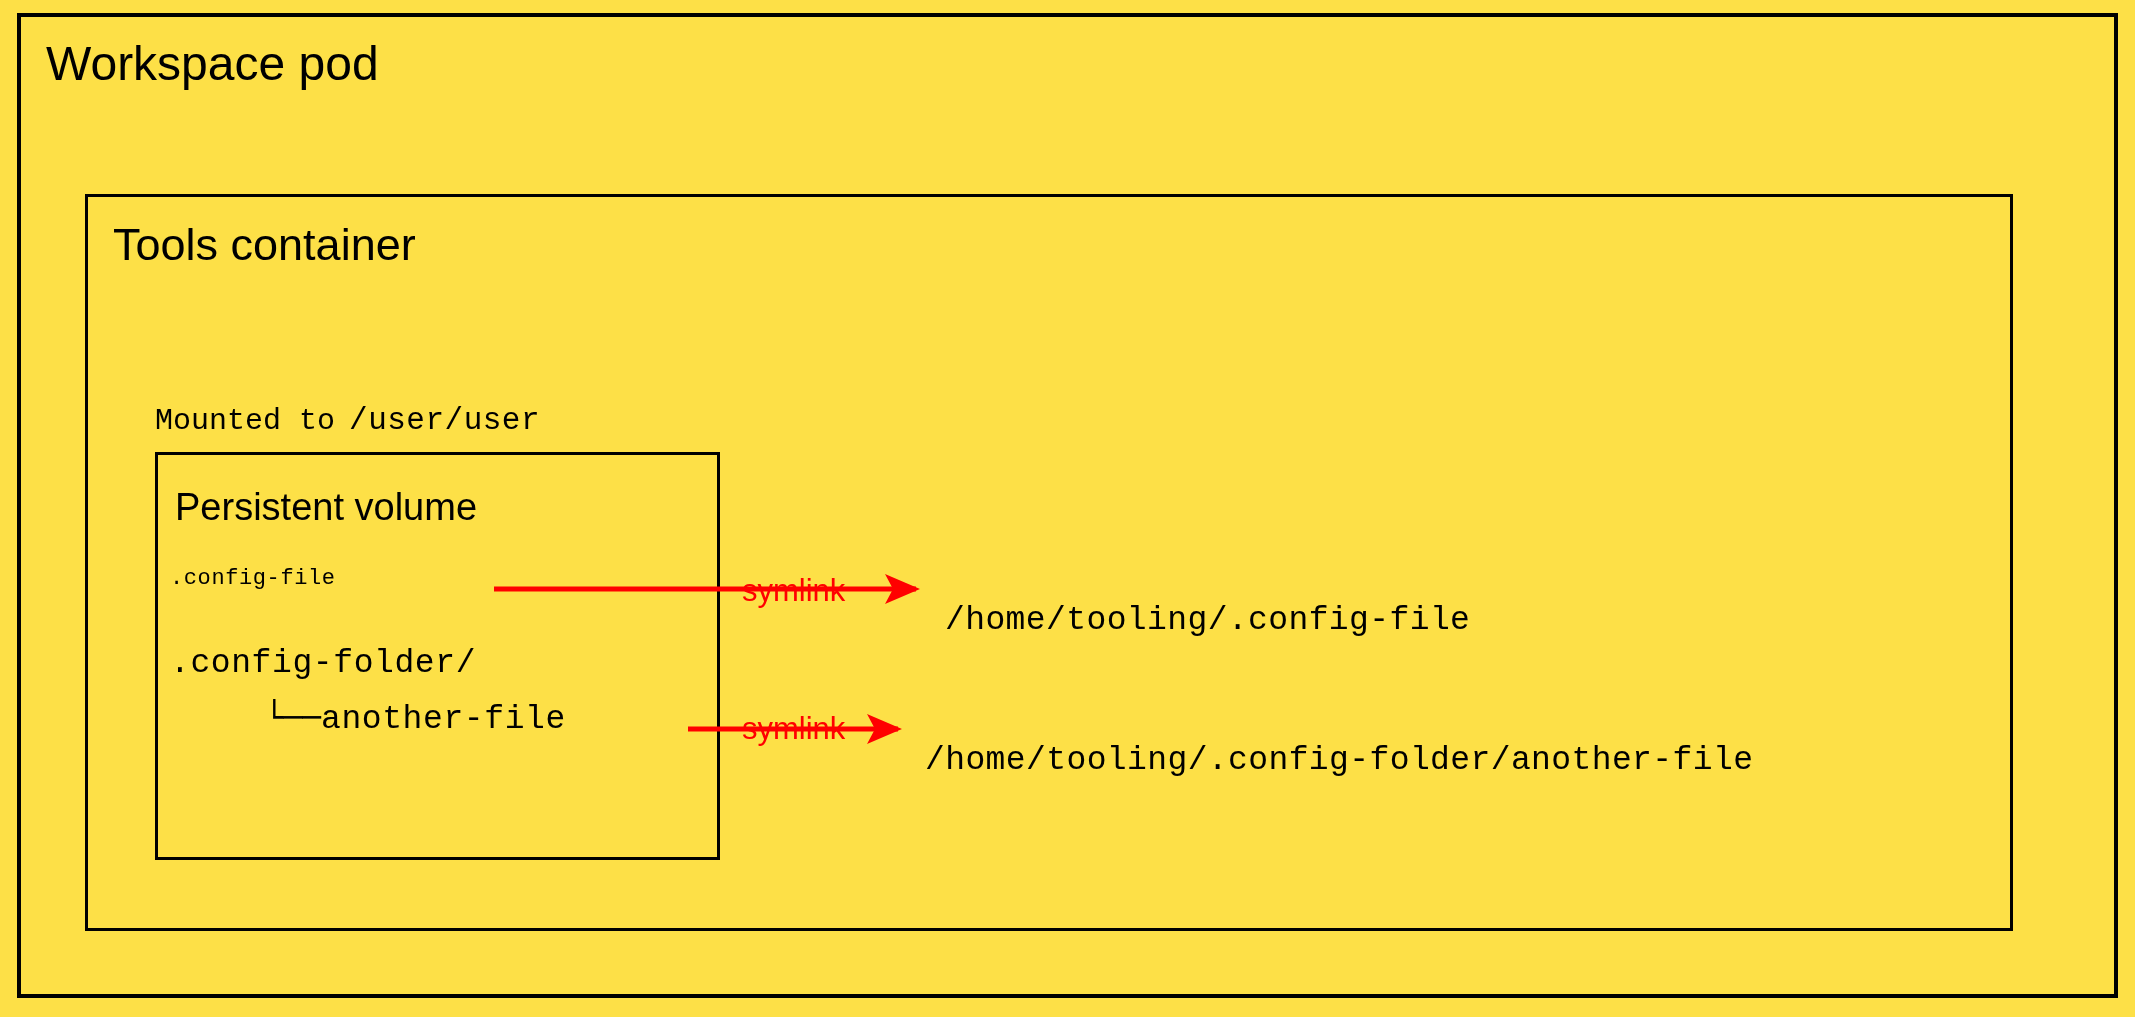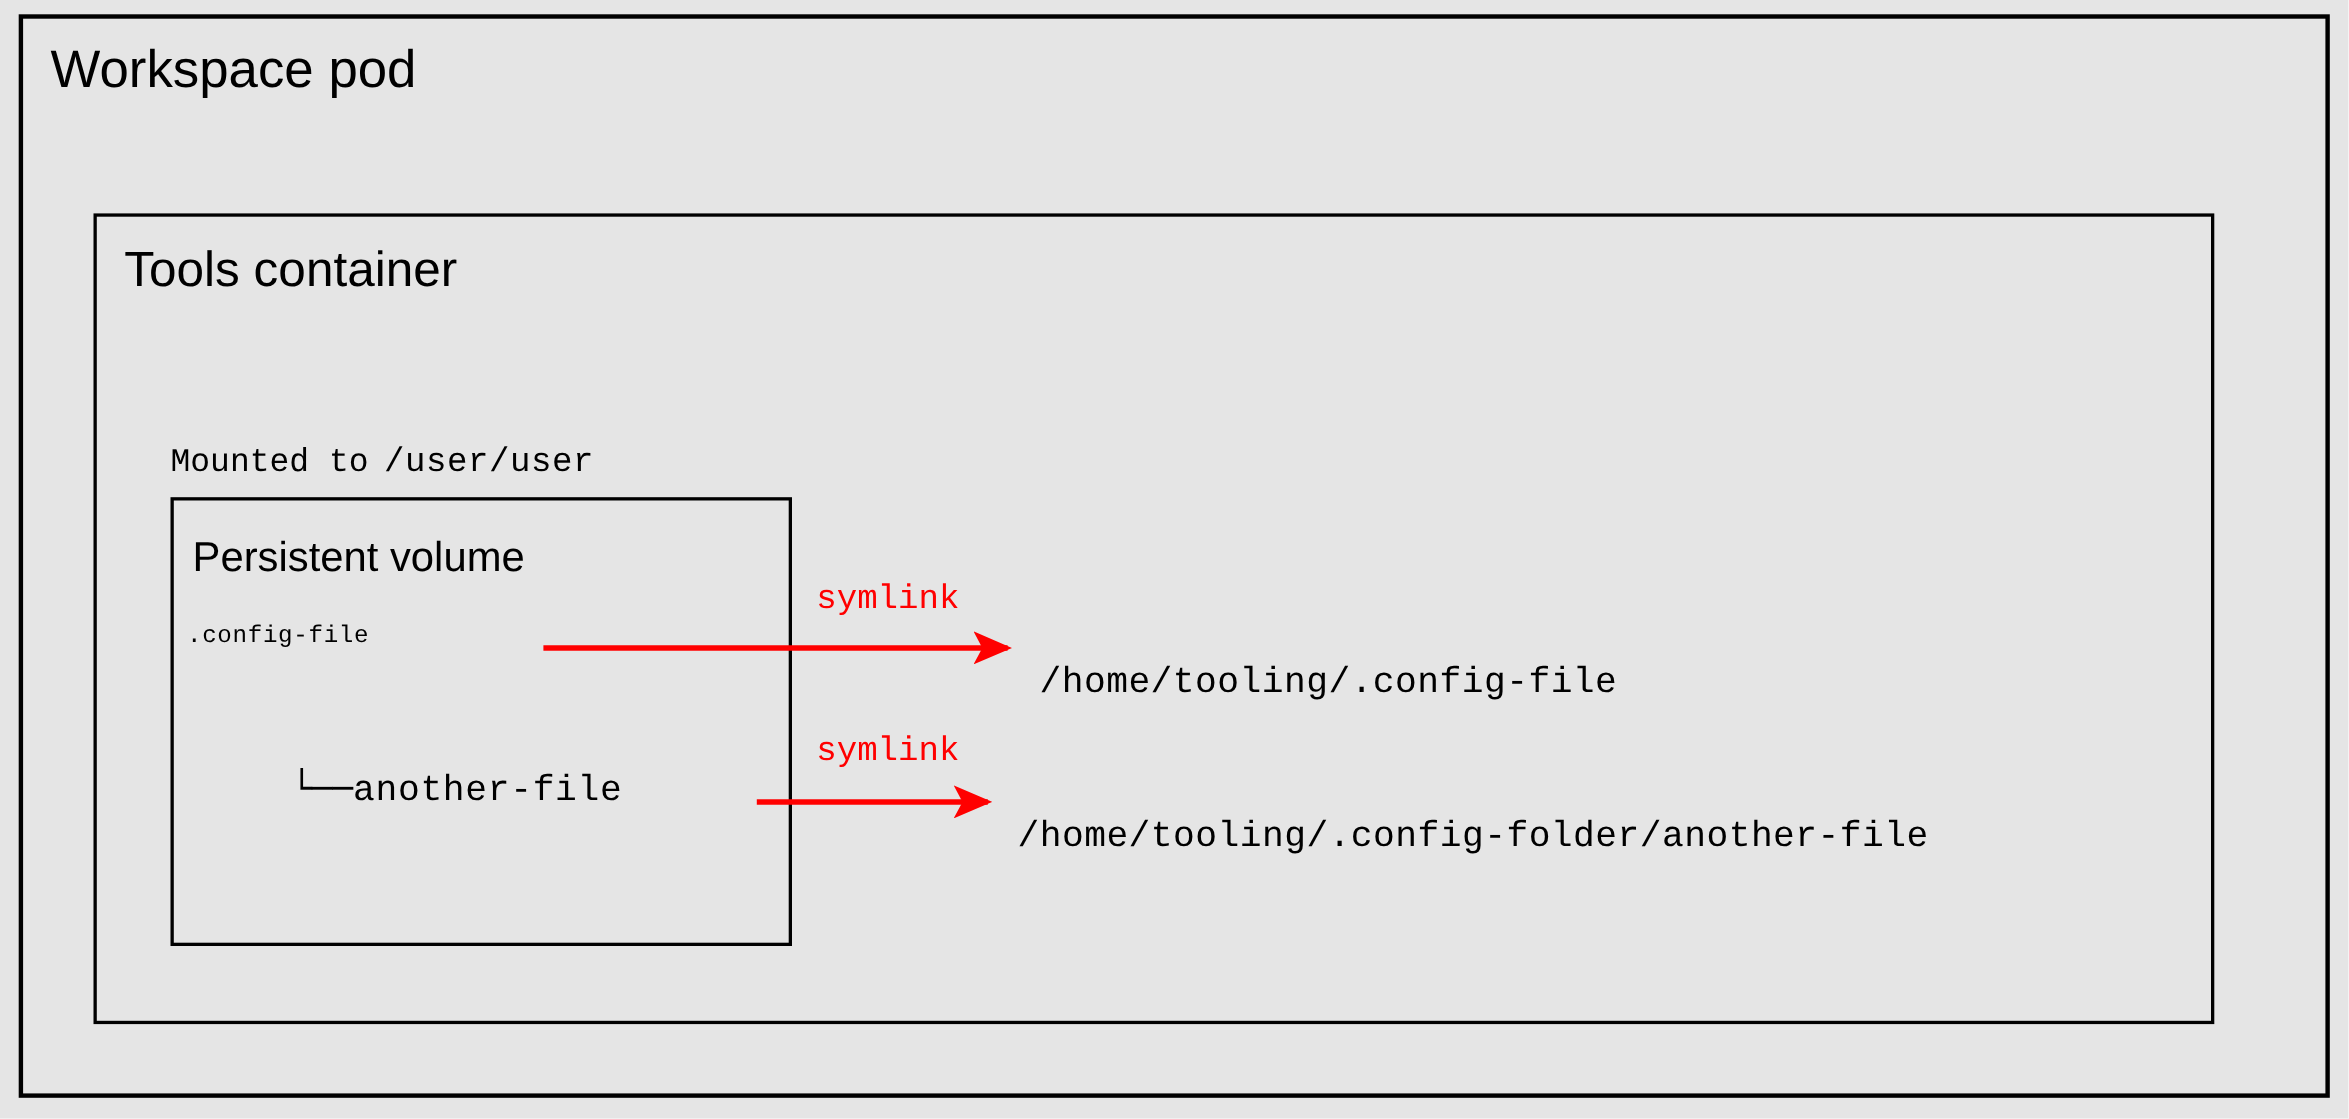--- a/index.html
+++ b/index.html
@@ -5,21 +5,21 @@
 <style>
   html, body {
     margin: 0;
     padding: 0;
     background: #ffffff;
   }
   #stage {
     position: relative;
     width: 2135px;
     height: 1017px;
-    background: #e5e5e5;
+    background: #fde047;
     font-family: "Liberation Sans", sans-serif;
     color: #000000;
     overflow: hidden;
   }
 
   
   .box {
     position: absolute;
     box-sizing: border-box;
     border: 3px solid #000000;
@@ -151,24 +151,25 @@
     top: 0;
     width: 2135px;
     height: 1017px;
     pointer-events: none;
   }
 
   
   .symlink-label {
     position: absolute;
     white-space: nowrap;
-    font-family: Liberation Mono, monospace;
+    font-family: Liberation Sans, sans-serif;
     font-size: 31px;
     line-height: 1;
     color: #ff0000;
+    margin-top: 45px;
   }
   #symlink-label-1 {
     left: 742px;
     top: 530px;
   }
   #symlink-label-2 {
     left: 742px;
     top: 668px;
   }
 </style>
@@ -183,20 +184,21 @@
   <div class="box" id="tools-box"></div>
   <div class="title" id="tools-title">Tools container</div>
 
   <div id="mount-label"><span class="mount-text">Mounted to</span><span class="mount-path">/user/user</span></div>
 
   <div class="box" id="volume-box"></div>
   <div class="title" id="volume-title">Persistent volume</div>
 
   <div class="mono" id="vol-file-1">.config-file</div>
 
+  <div class="mono" id="vol-folder">.config-folder/</div>
 
   <div class="mono" id="vol-child"><span class="branch">└──</span><span>another-file</span></div>
 
   <div class="target-path" id="target-1">/home/tooling/.config-file</div>
 
   <div class="target-path" id="target-2">/home/tooling/.config-folder/another-file</div>
 
   <svg id="arrow-layer" viewBox="0 0 2135 1017">
     <defs>
       <marker id="arrowhead" markerWidth="7" markerHeight="6" refX="6.2" refY="3" orient="auto" markerUnits="strokeWidth">

